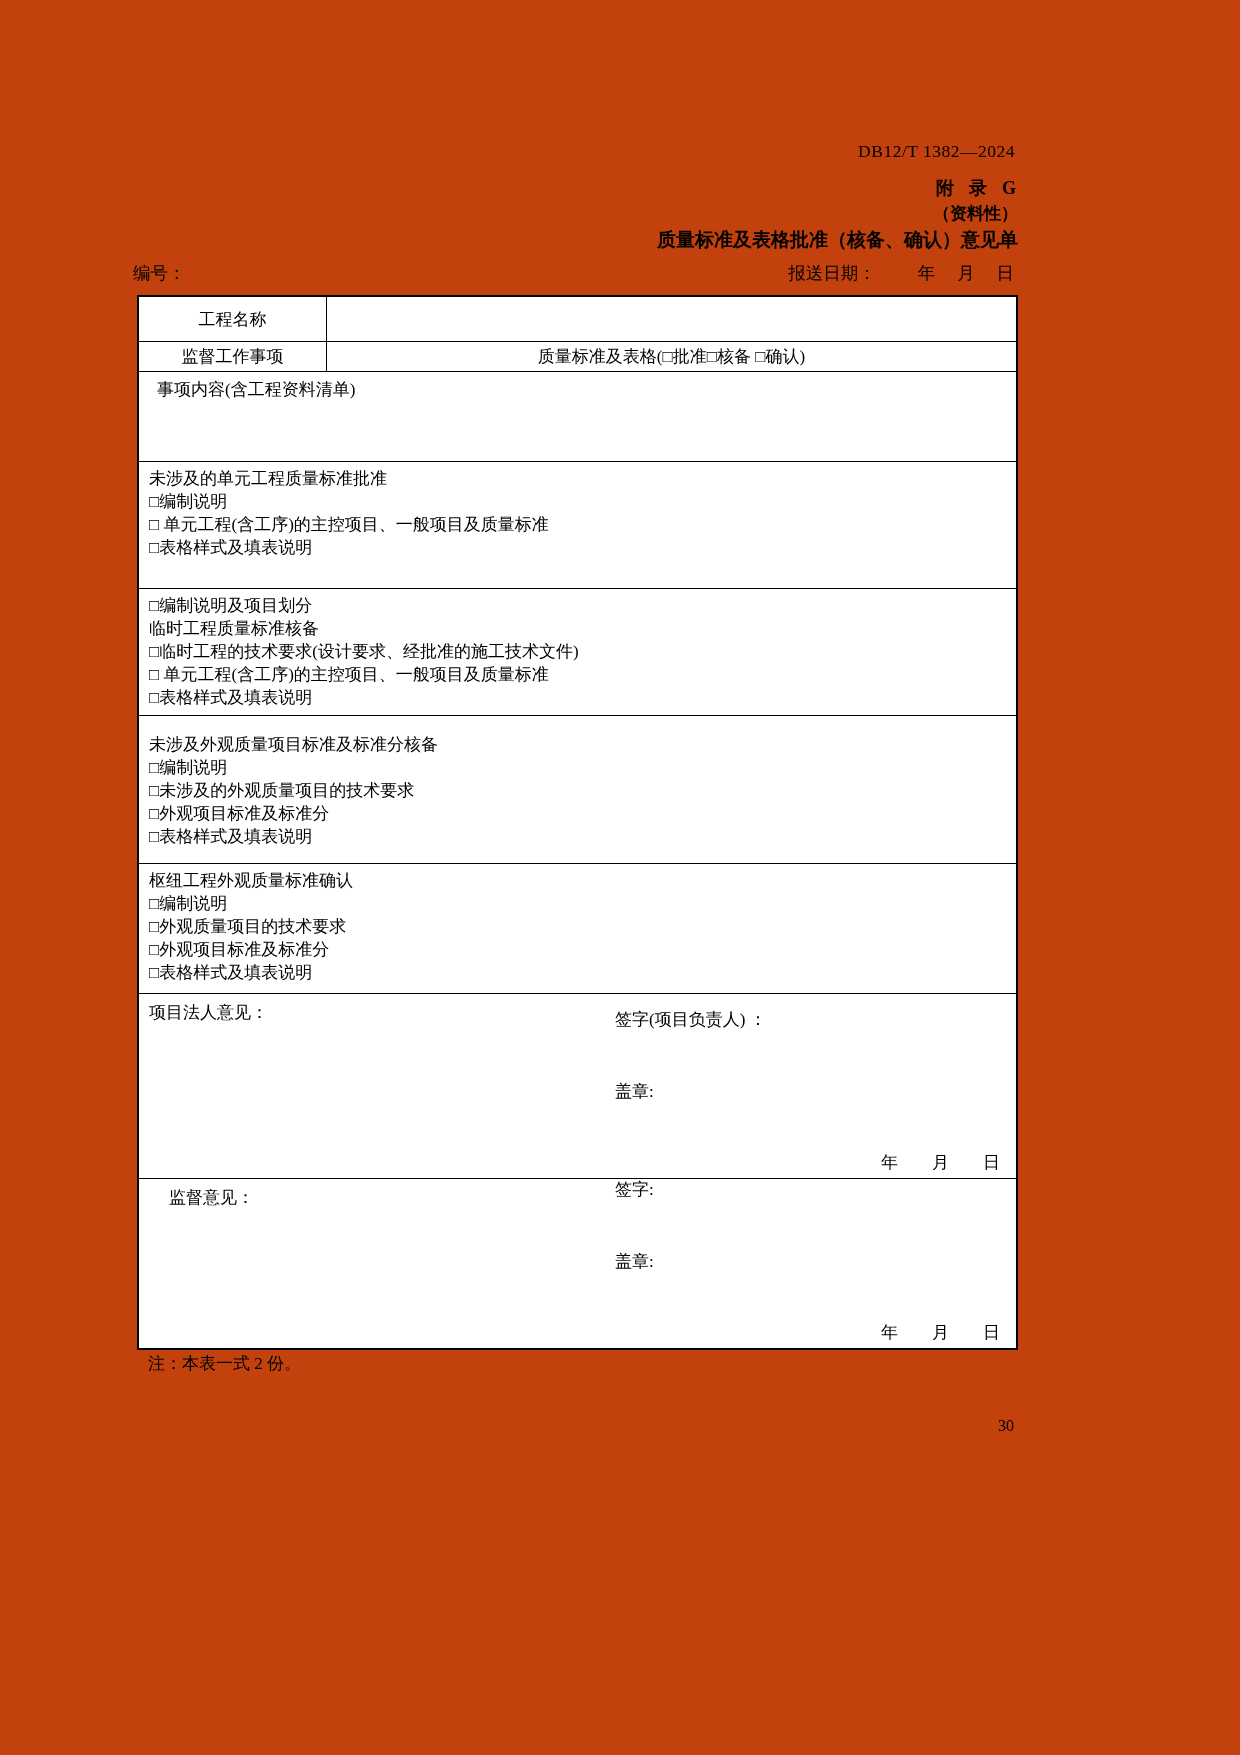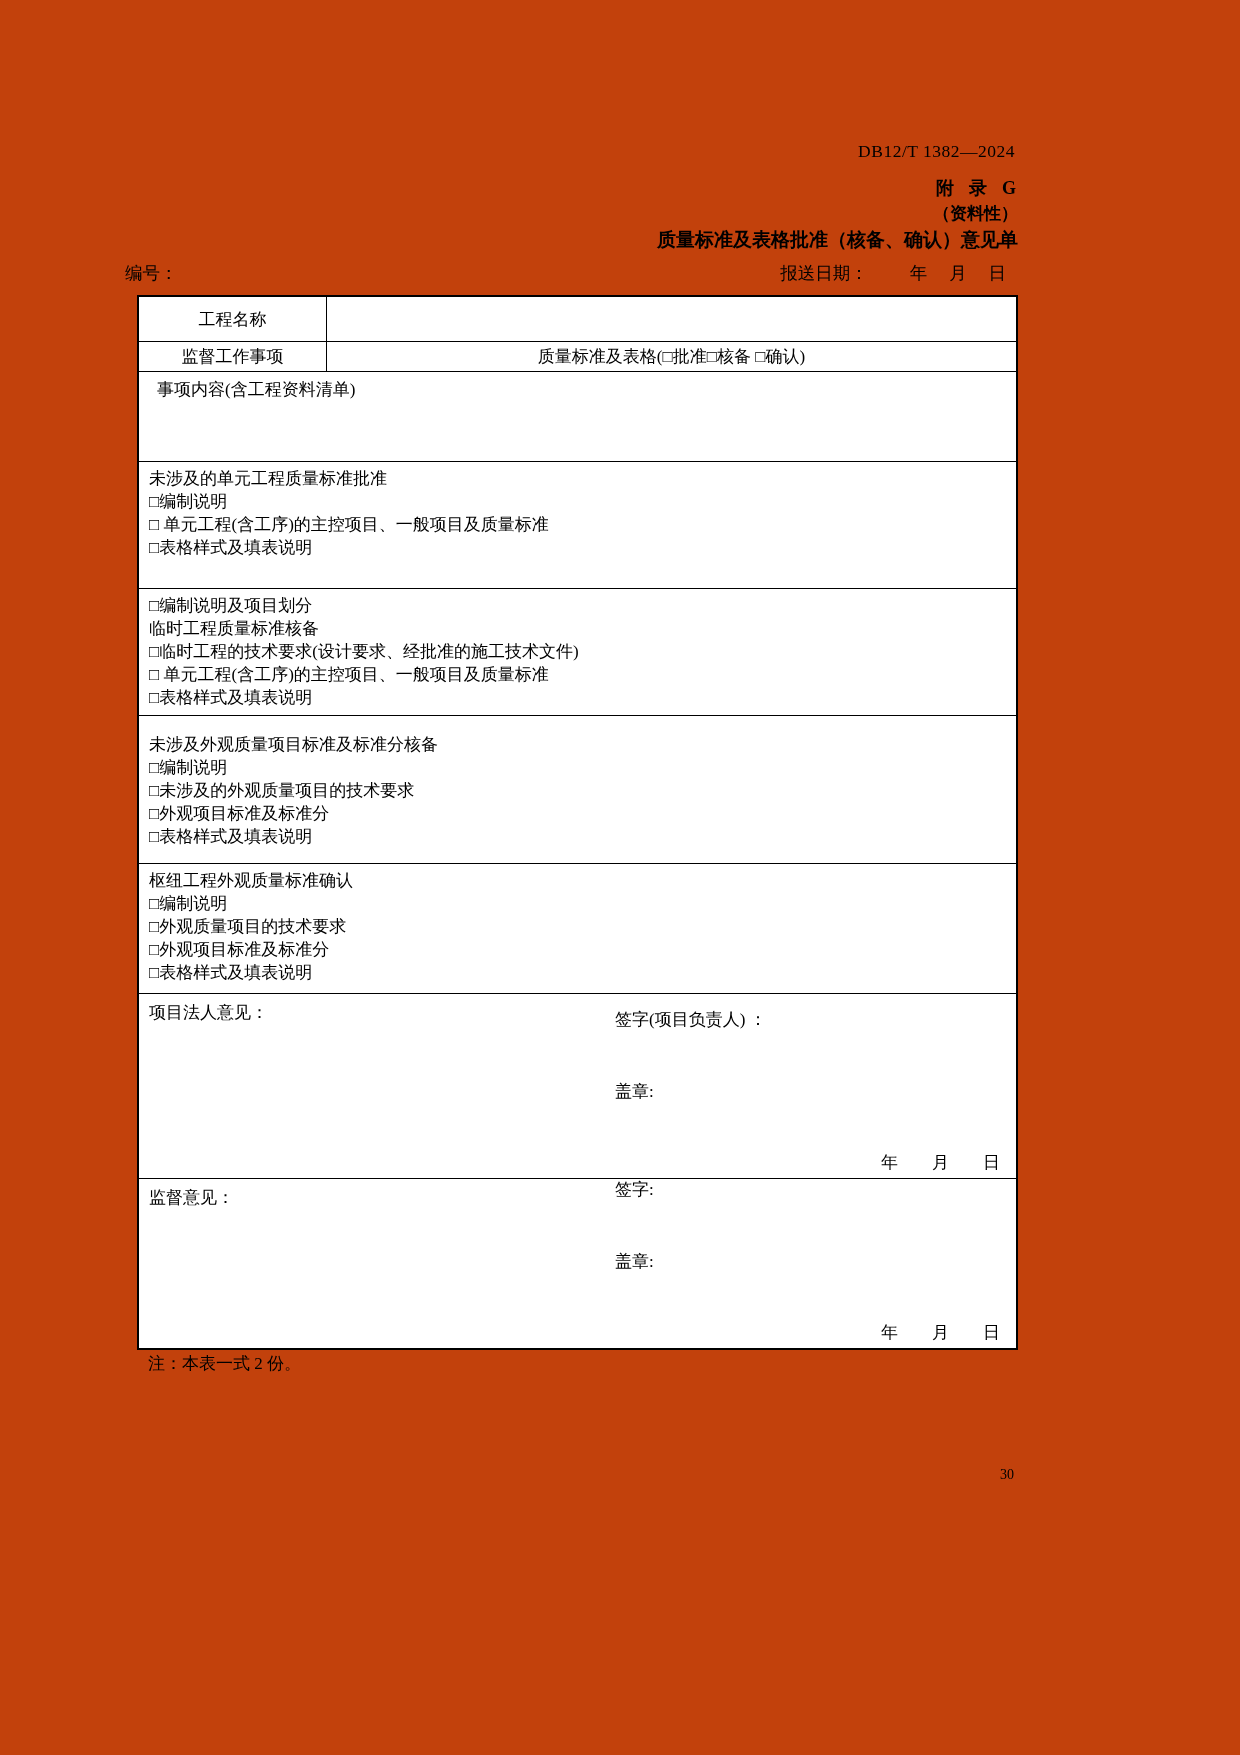--- a/index.html
+++ b/index.html
@@ -32,21 +32,21 @@
     font-weight: bold;
     white-space: pre;
   }
   .appendix-title { top: 176px; font-size: 18px; letter-spacing: 2px; }
   .appendix-type  { top: 202px; font-size: 17px; }
   .form-title     { top: 227px; font-size: 19px; }
 
   
   .meta-row {
     position: absolute;
-    left: 125px;
+    left: 133px;
     top: 261px;
     width: 881px;
     display: flex;
     justify-content: space-between;
     align-items: baseline;
     font-size: 17.5px;
   }
   .meta-right { display: flex; align-items: baseline; }
   .meta-date { margin-left: 42px; }
 
@@ -77,21 +77,21 @@
   }
   .row-project { height: 44px; }
   .row-supervision { height: 30px; }
   .row-content { height: 90px; padding: 6px 18px; }
   .section { padding: 5px 10px; line-height: 23px; }
   .sec-1 { height: 127px; }
   .sec-2 { height: 127px; }
   .sec-3 { height: 148px; padding-top: 17px; }
   .sec-4 { height: 130px; }
   .opinion-1 { height: 185px; }
-  .opinion-2 { height: 170px; }
+  .opinion-2 { height: 170px; padding-left: 20px; }
   .opinion-label { padding: 7px 10px; }
   .sign-block {
     position: absolute;
     left: 476px;
     bottom: 26px;
     line-height: 24px;
     white-space: pre;
   }
   .date-line {
     position: absolute;
@@ -103,22 +103,22 @@
   
   .note {
     position: absolute;
     left: 148px;
     top: 1352px;
     font-size: 17px;
   }
   .page-number {
     position: absolute;
     right: 226px;
-    top: 1467px;
-    font-size: 14px;
+    top: 1417px;
+    font-size: 16px;
   }
 </style>
 </head>
 <body>
 
 <div class="page">
 
   <div class="doc-code">DB12/T 1382—2024</div>
 
   <div class="hdr-center appendix-title">附  录  G</div>

